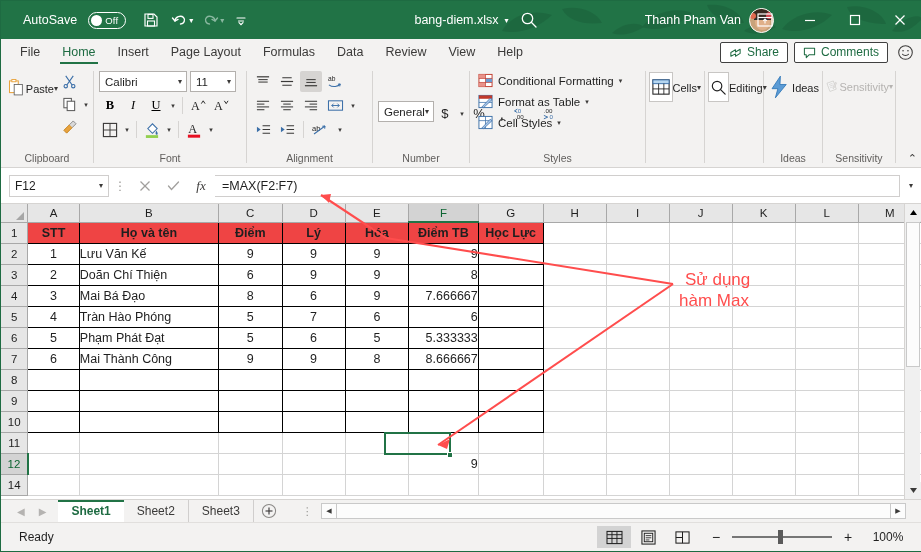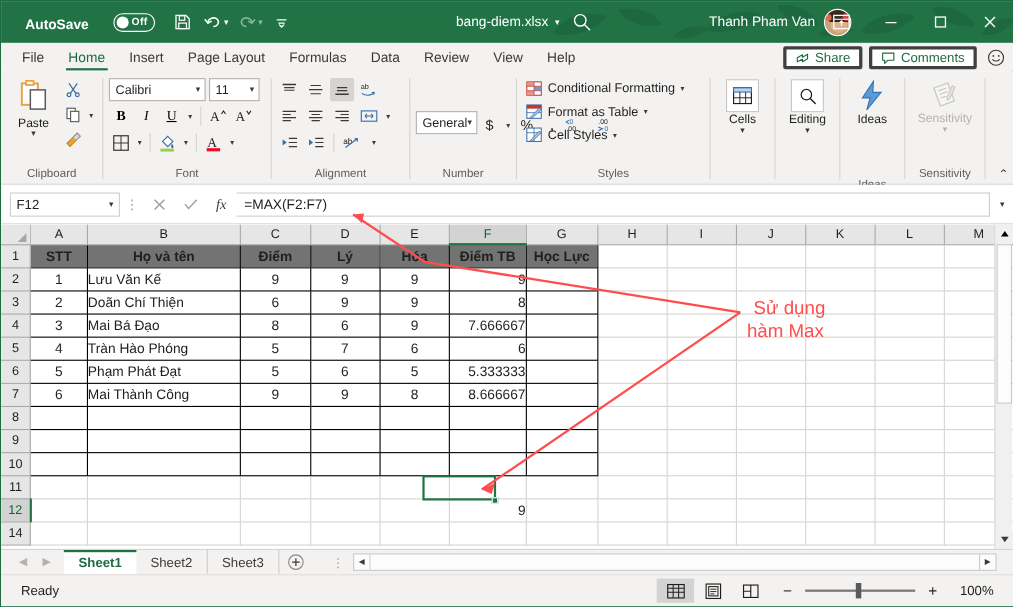--- a/index.html
+++ b/index.html
@@ -16,21 +16,21 @@
 
   
   .titlebar {
     position:absolute; left:0; top:0; width:921px; height:38px;
     background:#217346; color:#fff; display:flex; align-items:center;
   }
   .titlebar .leaf-deco {
     position:absolute; right:0; top:0; width:430px; height:38px;
     opacity:.55; pointer-events:none;
   }
-  .autosave-wrap { display:flex; align-items:flex-end; gap:22px; margin-left:22px; z-index:2;font-weight:bold;}
+  .autosave-wrap { display:flex; align-items:center; gap:11px; margin-left:22px; z-index:2;}
   .autosave-label { font-size:12.5px; color:#fff; }
   .toggle {
     width:38px; height:17px; border-radius:9px; border:1.3px solid #ffffff;
     display:flex; align-items:center; padding:0 2px; gap:3px;
   }
   .toggle .knob { width:11px; height:11px; border-radius:50%; background:#fff; }
   .toggle .txt { font-size:9.5px; color:#fff; letter-spacing:.2px;}
   .qat { display:flex; align-items:center; gap:2px; margin-left:12px; z-index:2;}
   .qat-btn {
     width:26px; height:26px; display:flex; align-items:center; justify-content:center;
@@ -71,40 +71,40 @@
   .tab {
     padding:0 11px; height:26px; line-height:26px; font-size:12.5px; color:#3b3a39;
     position:relative; white-space:nowrap;
   }
   .tab.active { color:#1e6b42; font-weight:400; }
   .tab.active::after {
     content:""; position:absolute; left:9px; right:9px; bottom:1px; height:2.5px; background:#217346;
   }
   .tabbar-right { position:absolute; right:6px; top:2px; display:flex; align-items:center; gap:6px; }
   .tb-btn {
-    height:21px; border:3px solid #404040; background:#fff; border-radius:2px;
+    height:21px; border:1px solid #404040; background:#fff; border-radius:2px;
     display:flex; align-items:center; gap:5px; padding:0 8px; font-size:12px; color:#1e6b42;
   }
   .emoji-btn { width:22px; height:22px; display:flex; align-items:center; justify-content:center;}
 
   
   .ribbon {
     position:absolute; left:0; top:64px; width:921px; height:103px;
     background:#f3f2f1; border-bottom:1px solid #d6d4d2;
     display:flex; align-items:stretch;
   }
   .grp { position:relative; display:flex; flex-direction:column; }
   .grp-body { flex:1; display:flex; align-items:flex-start; padding:4px 5px 0 5px; }
   .grp-label {
     height:15px; line-height:13px; text-align:center; font-size:10.5px; color:#605e5c;
     position:relative;
   }
   .grp-sep { width:1px; background:#d6d4d2; margin:6px 0 4px 0; }
 
-  .bigbtn { display:flex; flex-direction:column; align-items:center; width:52px; padding-top:3px;}
+  .bigbtn { display:flex; flex-direction:row; align-items:center; width:52px; padding-top:3px;}
   .bigbtn .lbl { font-size:11px; color:#1f1f1f; margin-top:1px;}
   .bigbtn .car { font-size:8px; color:#3b3a39; line-height:7px;}
   .bigbtn.dis .lbl, .bigbtn.dis .car { color:#b5b3b1; }
 
   .smcol { display:flex; flex-direction:column; gap:2px; }
   .smrow { display:flex; align-items:center; gap:1px; }
   .sbtn { width:22px; height:21px; display:flex; align-items:center; justify-content:center; border-radius:2px;}
   .sbtn.sel { background:#d6d4d2; }
   .caret7 { font-size:7px; color:#3b3a39; width:10px; text-align:center;}
   .combo {
@@ -151,21 +151,21 @@
   .corner::after {
     content:""; position:absolute; right:3px; bottom:2px; width:0; height:0;
     border-left:8px solid transparent; border-bottom:8px solid #a6a6a6;
   }
   .cell {
     height:21px; border-right:1px solid #d4d4d4; border-bottom:1px solid #d4d4d4;
     font-size:12.5px; color:#1f1f1f; padding:0 3px; overflow:hidden; white-space:nowrap;
     vertical-align:middle;
   }
   .cell.bdr { border-right:1px solid #000; border-bottom:1px solid #000; border-left:1px solid #000; border-top:1px solid #000;}
-  .cell.hdrrow { background:#737373; font-weight:bold; text-align:center; }
+  .cell.hdrrow { background:#ef4444; font-weight:bold; text-align:center; }
   .cell.ctr { text-align:center; }
   .cell.rgt { text-align:right; }
   .cell.lft { text-align:left; }
 
   
   .selbox {
     position:absolute; border:2px solid #217346; pointer-events:none;
   }
   .selhandle { position:absolute; width:6px; height:6px; background:#217346; border:1px solid #fff;}
 

